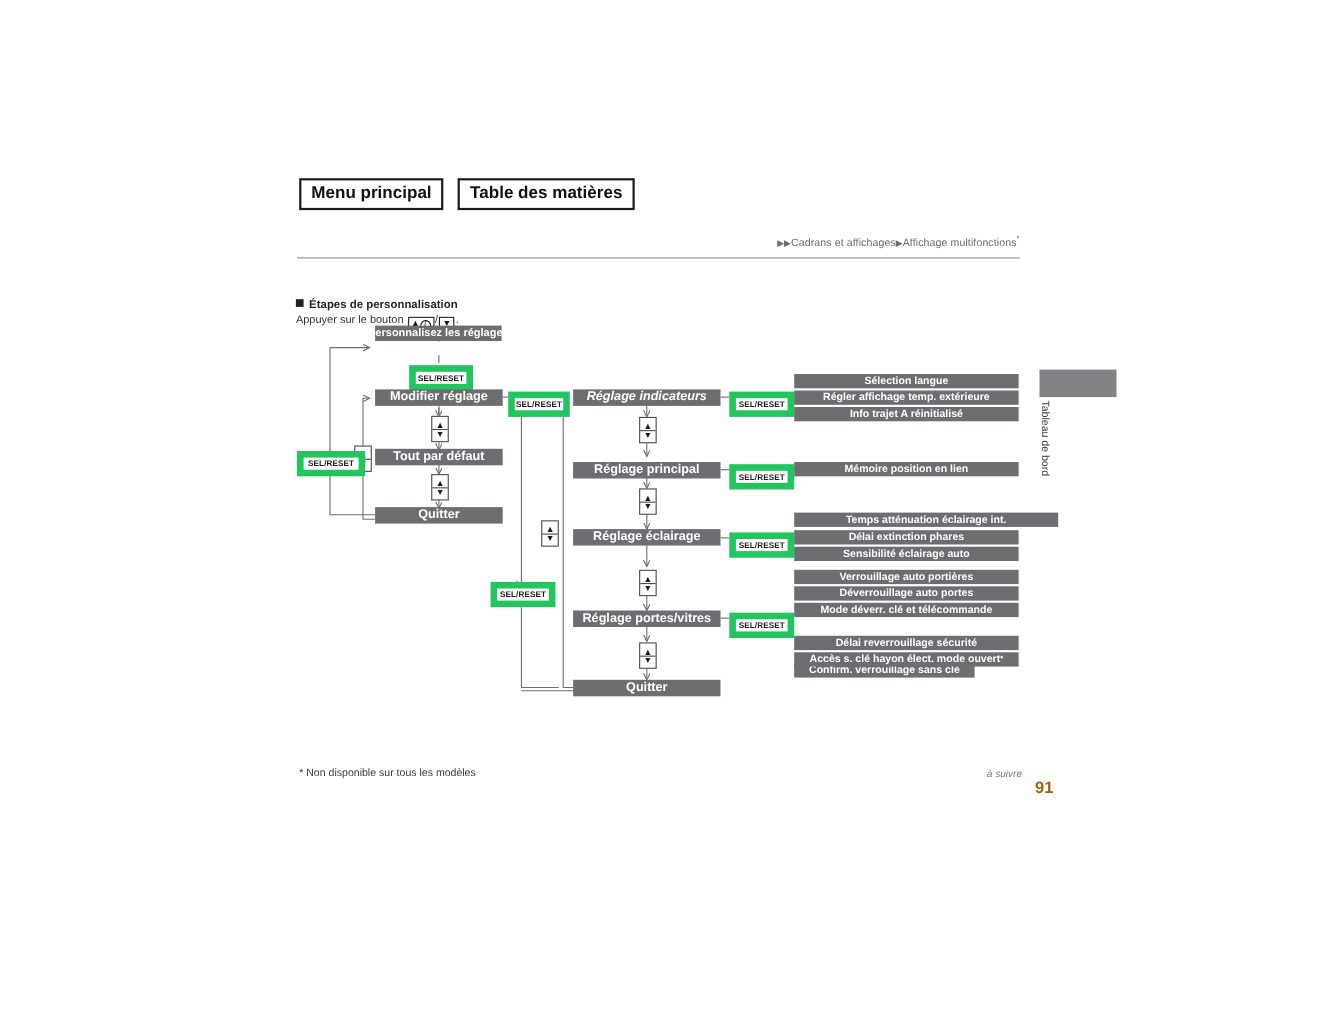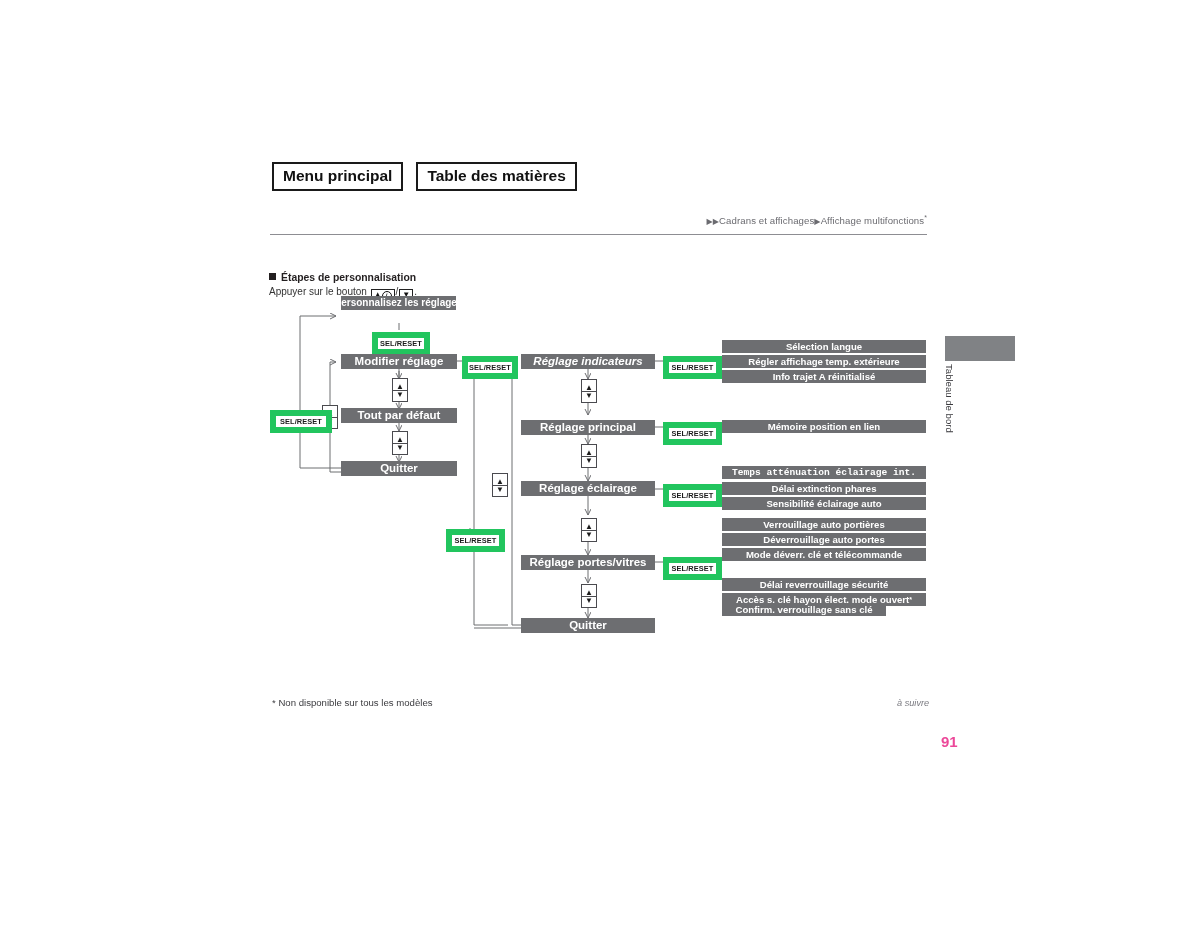--- a/index.html
+++ b/index.html
@@ -76,21 +76,21 @@
   .sidetab{position:absolute;left:945px;top:336px;width:70px;height:25px;background:#808285;}
   .sidelabel{
     position:absolute;left:941px;top:364px;width:14px;
     font-size:9.6px;color:#3a3a3e;
     writing-mode:vertical-rl;text-orientation:mixed;white-space:nowrap;
   }
 
   
   .footnote{position:absolute;left:272px;top:697px;font-size:9.6px;color:#3b3b3f;}
   .cont{position:absolute;left:897px;top:698px;font-size:9.2px;font-style:italic;color:#7a7a80;}
-  .pageno{position:absolute;left:941px;top:733px;font-size:15px;font-weight:bold;color:#ec4899;}
+  .pageno{position:absolute;left:941px;top:708px;font-size:15px;font-weight:bold;color:#a16207;}
 </style>
 </head>
 <body>
 
 <div class="page">
 
   <div class="tabs">
     <div class="tab">Menu principal</div>
     <div class="tab">Table des matières</div>
   </div>
@@ -226,21 +226,21 @@
     <div class="sel" style="left:663px;top:422px;width:47px;">SEL/RESET</div>
     <div class="sel" style="left:663px;top:484px;width:47px;">SEL/RESET</div>
     <div class="sel" style="left:663px;top:557px;width:47px;">SEL/RESET</div>
 
     <div class="gbox lv3" style="left:722px;top:340px;width:204px;">Sélection langue</div>
     <div class="gbox lv3" style="left:722px;top:355px;width:204px;">Régler affichage temp. extérieure</div>
     <div class="gbox lv3" style="left:722px;top:370px;width:204px;">Info trajet A réinitialisé</div>
 
     <div class="gbox lv3" style="left:722px;top:420px;width:204px;">Mémoire position en lien</div>
 
-    <div class="gbox lv3" style="left:722px;top:466px;width:204px;font-family:Liberation Mono, monospace;">Temps atténuation éclairage int.</div>
+    <div class="gbox lv3" style="left:722px;top:466px;width:240px;">Temps atténuation éclairage int.</div>
     <div class="gbox lv3" style="left:722px;top:482px;width:204px;">Délai extinction phares</div>
     <div class="gbox lv3" style="left:722px;top:497px;width:204px;">Sensibilité éclairage auto</div>
 
     <div class="gbox lv3" style="left:722px;top:518px;width:204px;">Verrouillage auto portières</div>
     <div class="gbox lv3" style="left:722px;top:533px;width:204px;">Déverrouillage auto portes</div>
     <div class="gbox lv3" style="left:722px;top:548px;width:204px;">Mode déverr. clé et télécommande</div>
     <div class="gbox lv3" style="left:722px;top:563px;width:164px;margin-top:40px;">Confirm. verrouillage sans clé</div>
     <div class="gbox lv3" style="left:722px;top:578px;width:204px;">Délai reverrouillage sécurité</div>
     <div class="gbox lv3" style="left:722px;top:593px;width:204px;">
         <span>Accès s. clé hayon élect. mode ouvert</span>

